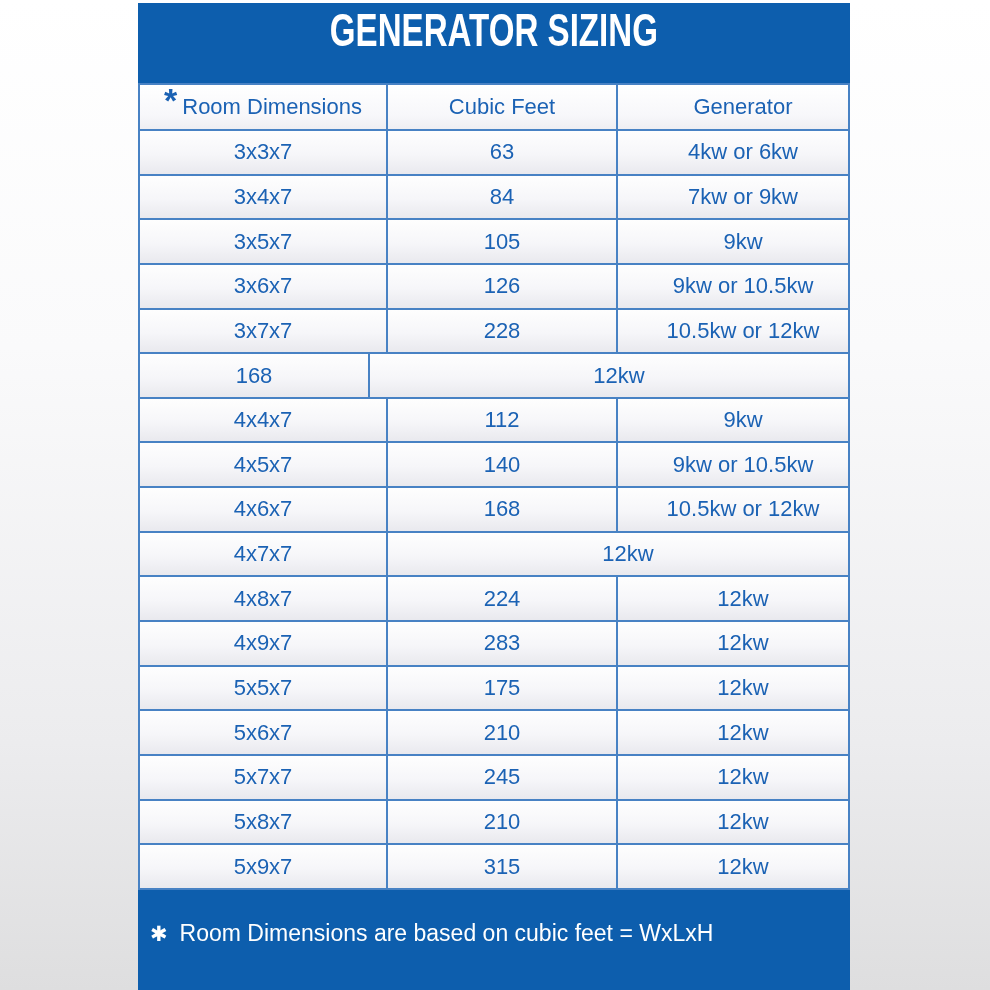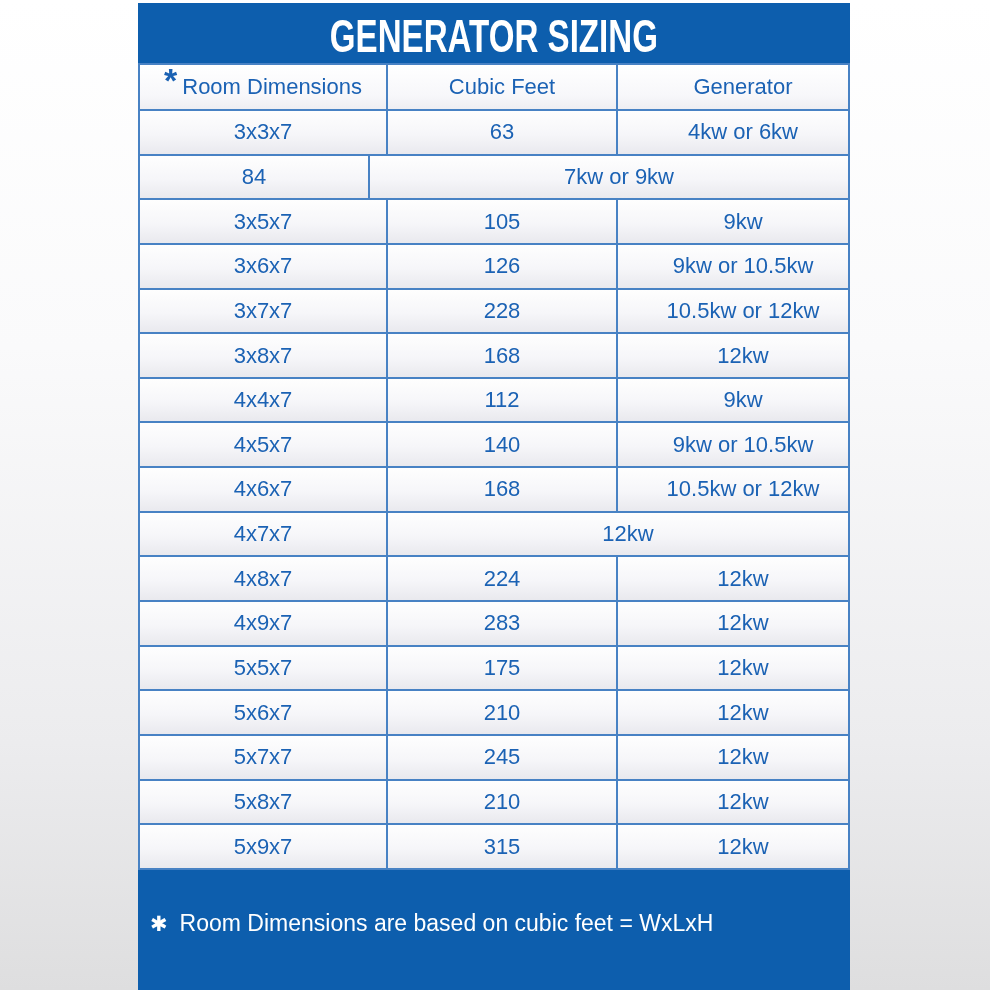--- a/index.html
+++ b/index.html
@@ -15,23 +15,23 @@
   }
   .panel {
     position: absolute;
     left: 138px; top: 3px;
     width: 712px; height: 987px;
     background: #0d5ead;
     display: flex;
     flex-direction: column;
   }
   .title-band {
-    height: 60px;
-    display: flex;
-    align-items: flex-end;
+    height: 80px;
+    display: flex;
+    align-items: flex-start;
     justify-content: center;
     overflow: hidden;
   }
   .title-text {
     color: #ffffff;
     font-weight: 700;
     font-size: 46px;
     letter-spacing: 0px;
     white-space: nowrap;
     transform: scale(0.72, 1.02);
@@ -115,20 +115,21 @@
         </div>
       </div>
 
   <div class="t-row">
     <div class="t-cell c1">3x3x7</div>
     <div class="t-cell c2">63</div>
     <div class="t-cell c3">4kw or 6kw</div>
   </div>
 
   <div class="t-row">
+    <div class="t-cell c1">3x4x7</div>
     <div class="t-cell c2">84</div>
     <div class="t-cell c3">7kw or 9kw</div>
   </div>
 
   <div class="t-row">
     <div class="t-cell c1">3x5x7</div>
     <div class="t-cell c2">105</div>
     <div class="t-cell c3">9kw</div>
   </div>
 
@@ -138,21 +139,20 @@
     <div class="t-cell c3">9kw or 10.5kw</div>
   </div>
 
   <div class="t-row">
     <div class="t-cell c1">3x7x7</div>
     <div class="t-cell c2">228</div>
     <div class="t-cell c3">10.5kw or 12kw</div>
   </div>
 
   <div class="t-row">
-    <div class="t-cell c1">3x8x7</div>
     <div class="t-cell c2">168</div>
     <div class="t-cell c3">12kw</div>
   </div>
 
   <div class="t-row">
     <div class="t-cell c1">4x4x7</div>
     <div class="t-cell c2">112</div>
     <div class="t-cell c3">9kw</div>
   </div>
 

